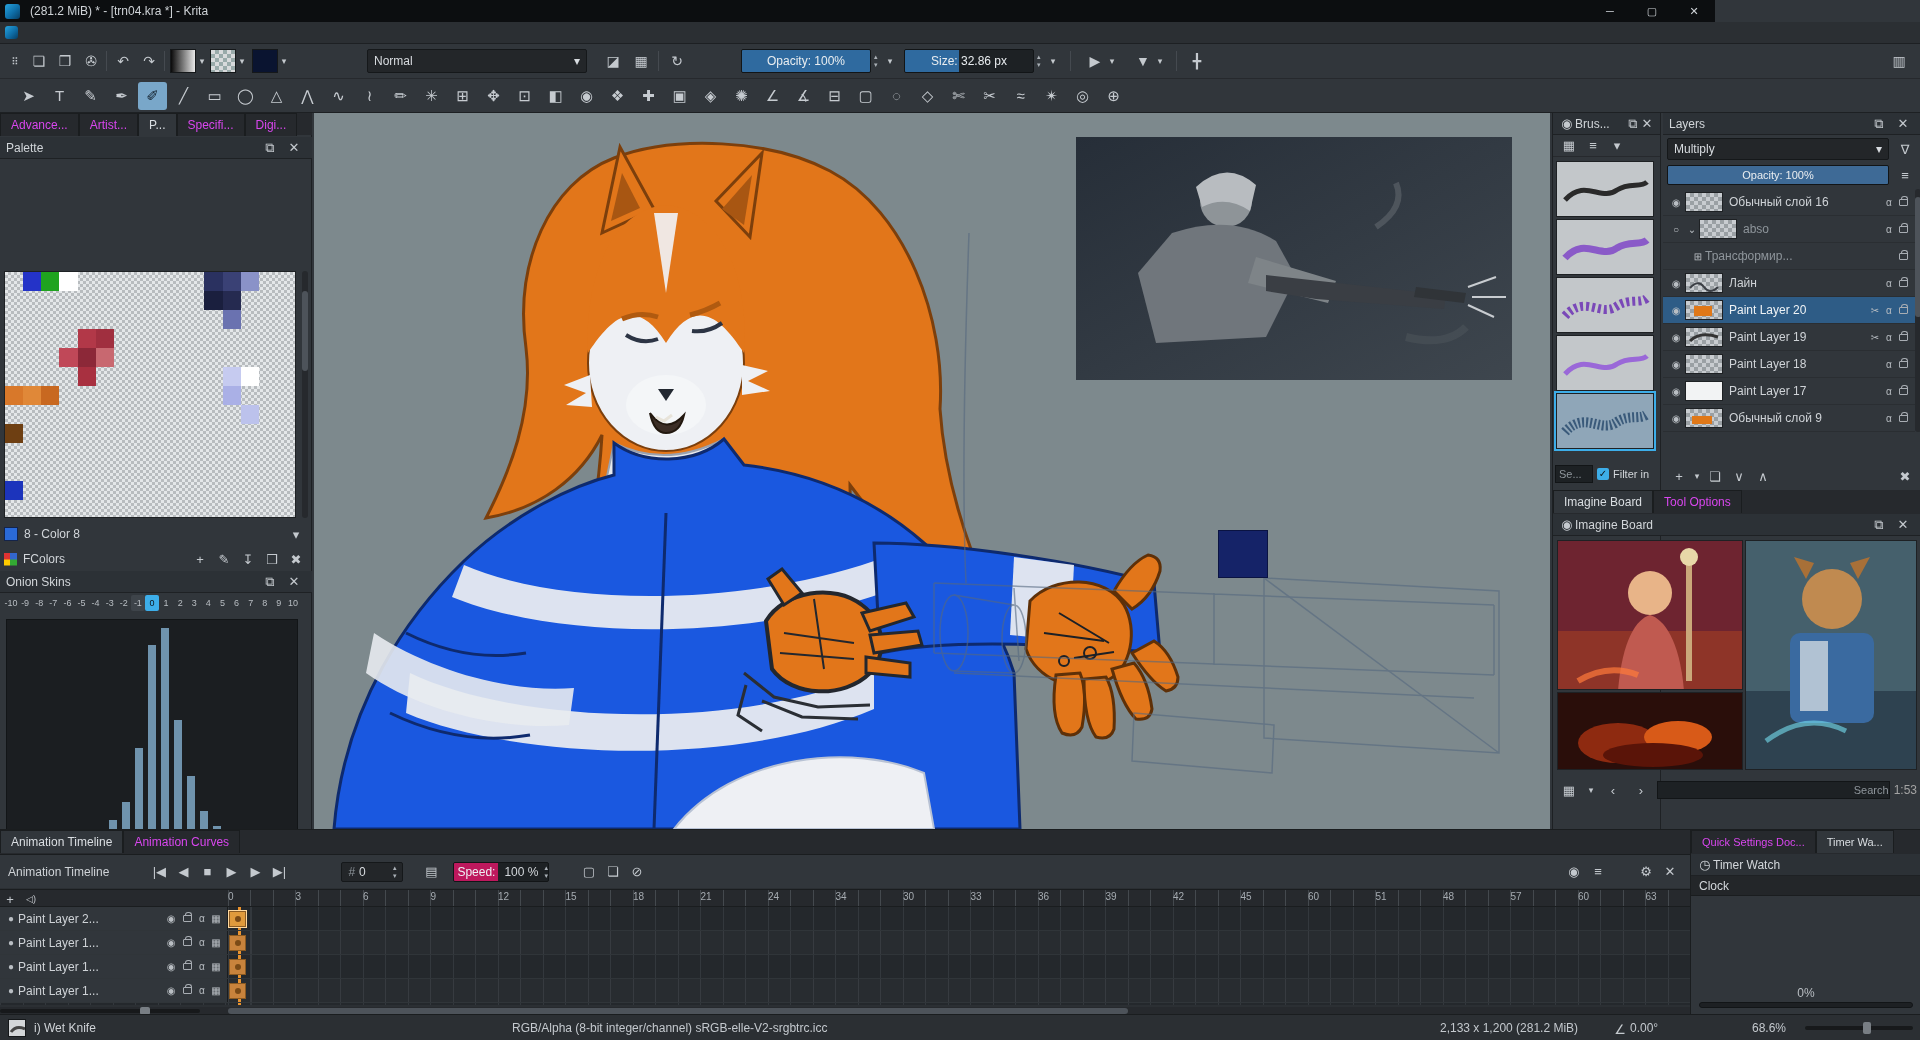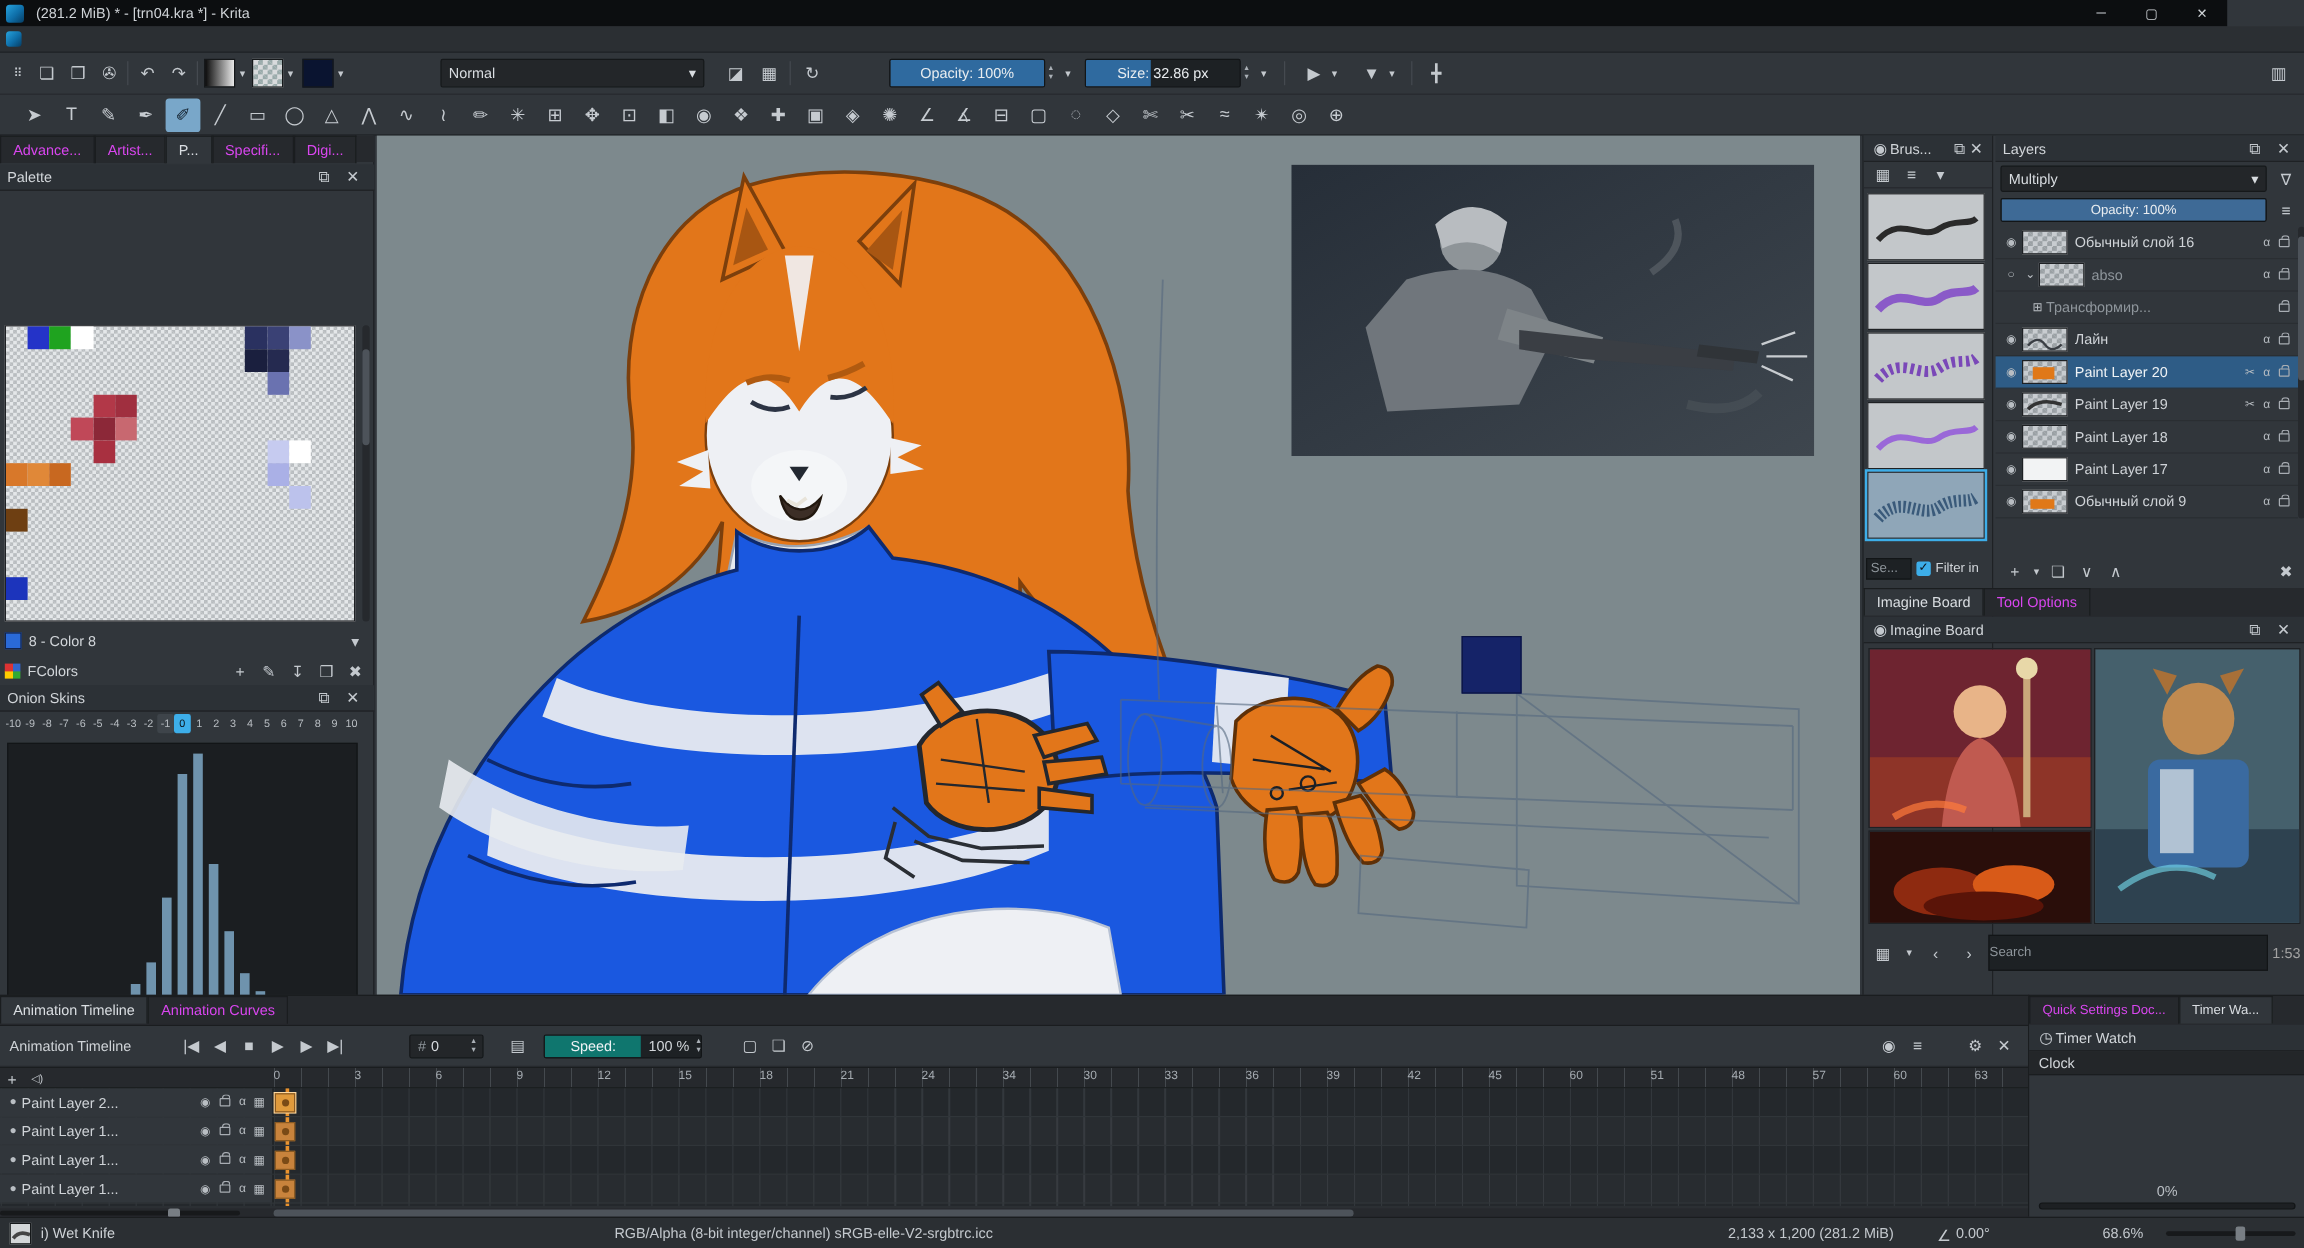--- a/index.html
+++ b/index.html
@@ -1,20 +1,20 @@
 <!DOCTYPE html>
 <html><head>
 <meta charset="utf-8">
 <style>
   *{box-sizing:border-box;margin:0;padding:0}
   html,body{width:1920px;height:1040px;overflow:hidden}
   body{position:relative;background:#31363b;color:#d2d6da;font-family:"Liberation Sans",sans-serif;font-size:12px}
   .flex{display:flex;align-items:center}
   
-  .titlebar{position:absolute;left:0;top:0;width:1856px;height:22px;background:#0c0e10;display:flex;align-items:center}
+  .titlebar{position:absolute;left:0;top:0;width:1715px;height:22px;background:#0c0e10;display:flex;align-items:center}
   .titlebar .title{margin-left:6px;color:#cfd3d7;font-size:12px}
   .winbtn{width:42px;height:22px;display:flex;align-items:center;justify-content:center;color:#cfd3d7;font-size:11px}
   .menubar{position:absolute;left:0;top:22px;width:1920px;height:22px;background:#2b2f33;border-bottom:1px solid #1d2023;display:flex;align-items:center}
   .menu-item{padding:0 9px;line-height:22px;color:#d2d6da}
   .applogo{width:15px;height:15px;margin:0 4px 0 5px;border-radius:3px;background:linear-gradient(135deg,#27a3dd 0%,#0e6ea8 55%,#073d63 100%)}
   
   .toolbar1{position:absolute;left:0;top:44px;width:1920px;height:35px;background:#31363b;border-bottom:1px solid #26292d}
   .toolbar2{position:absolute;left:0;top:79px;width:1920px;height:34px;background:#31363b;border-bottom:1px solid #1d2023;display:flex;align-items:center;padding-left:14px}
   .tbtn{position:absolute;top:5px;width:26px;height:24px;display:flex;align-items:center;justify-content:center;color:#c4c9ce;font-size:14px;border-radius:3px}
   .tool{width:29px;height:28px;flex:0 0 auto;margin-right:2px;display:flex;align-items:center;justify-content:center;color:#c6cbd0;font-size:15px;border-radius:3px}
@@ -697,21 +697,21 @@
       <rect x="44" y="92" width="84" height="90" rx="10" fill="#3a6aa0"></rect>
       <rect x="54" y="100" width="28" height="70" fill="#d0d8e0" opacity="0.8"></rect>
       <path d="M20,200 q40,-30 80,-10" stroke="#77e0f0" stroke-width="5" fill="none" opacity="0.6"></path>
     </svg>
   </div>
   <div class="flex" style="position:absolute;left:4px;top:666px;width:360px;gap:4px">
     <span class="btnico">▦</span>
     <span class="btnico" style="width:12px;font-size:9px">▾</span>
     <span class="btnico">‹</span>
     <span class="btnico">›</span>
-    <input class="field" style="flex: 1 1 0%; height: 30px; text-align: left;" placeholder="Search">
+    <input class="field" style="flex: 1 1 0%; height: 18px; text-align: right;" placeholder="Search">
     <span style="color:#a3a3a3">1:53</span>
   </div>
 </div>
 
 <div class="timeline">
   <div style="position:absolute;left:0;top:0;width:1690px;height:24px;background:#26292d;display:flex">
     <span class="dtab on">Animation Timeline</span>
     <span class="dtab">Animation Curves</span>
   </div>
   <div class="flex" style="position:absolute;left:0;top:24px;width:1690px;height:34px;background:#31363b;border-top:1px solid #1a1d1f">
@@ -725,21 +725,21 @@
     <div class="combo" style="margin-left:50px;width:62px;height:20px">
       <span style="margin-right:4px;color:#8e959b">#</span>
       <span class="cv">0</span>
       <span class="spins" style="position:static;height:20px">
           <span>▴</span>
           <span>▾</span>
         </span>
     </div>
     <span class="btnico" style="margin-left:16px">▤</span>
     <div class="flex" style="margin-left:10px;height:20px;background:#1d2124;border:1px solid #121517;border-radius:2px;overflow:hidden">
-      <span style="background:#0f766e;color:#eef2f5;padding:0 21px;line-height:18px">Speed:</span>
+      <span style="background:#be185d;color:#eef2f5;padding:0 3px;line-height:18px">Speed:</span>
       <span style="padding:0 6px">100 %</span>
       <span class="spins" style="position:static;height:20px">
           <span>▴</span>
           <span>▾</span>
         </span>
     </div>
     <span class="btnico" style="margin-left:28px">▢</span>
     <span class="btnico">❏</span>
     <span class="btnico">⊘</span>
     <span style="flex:1"></span>

